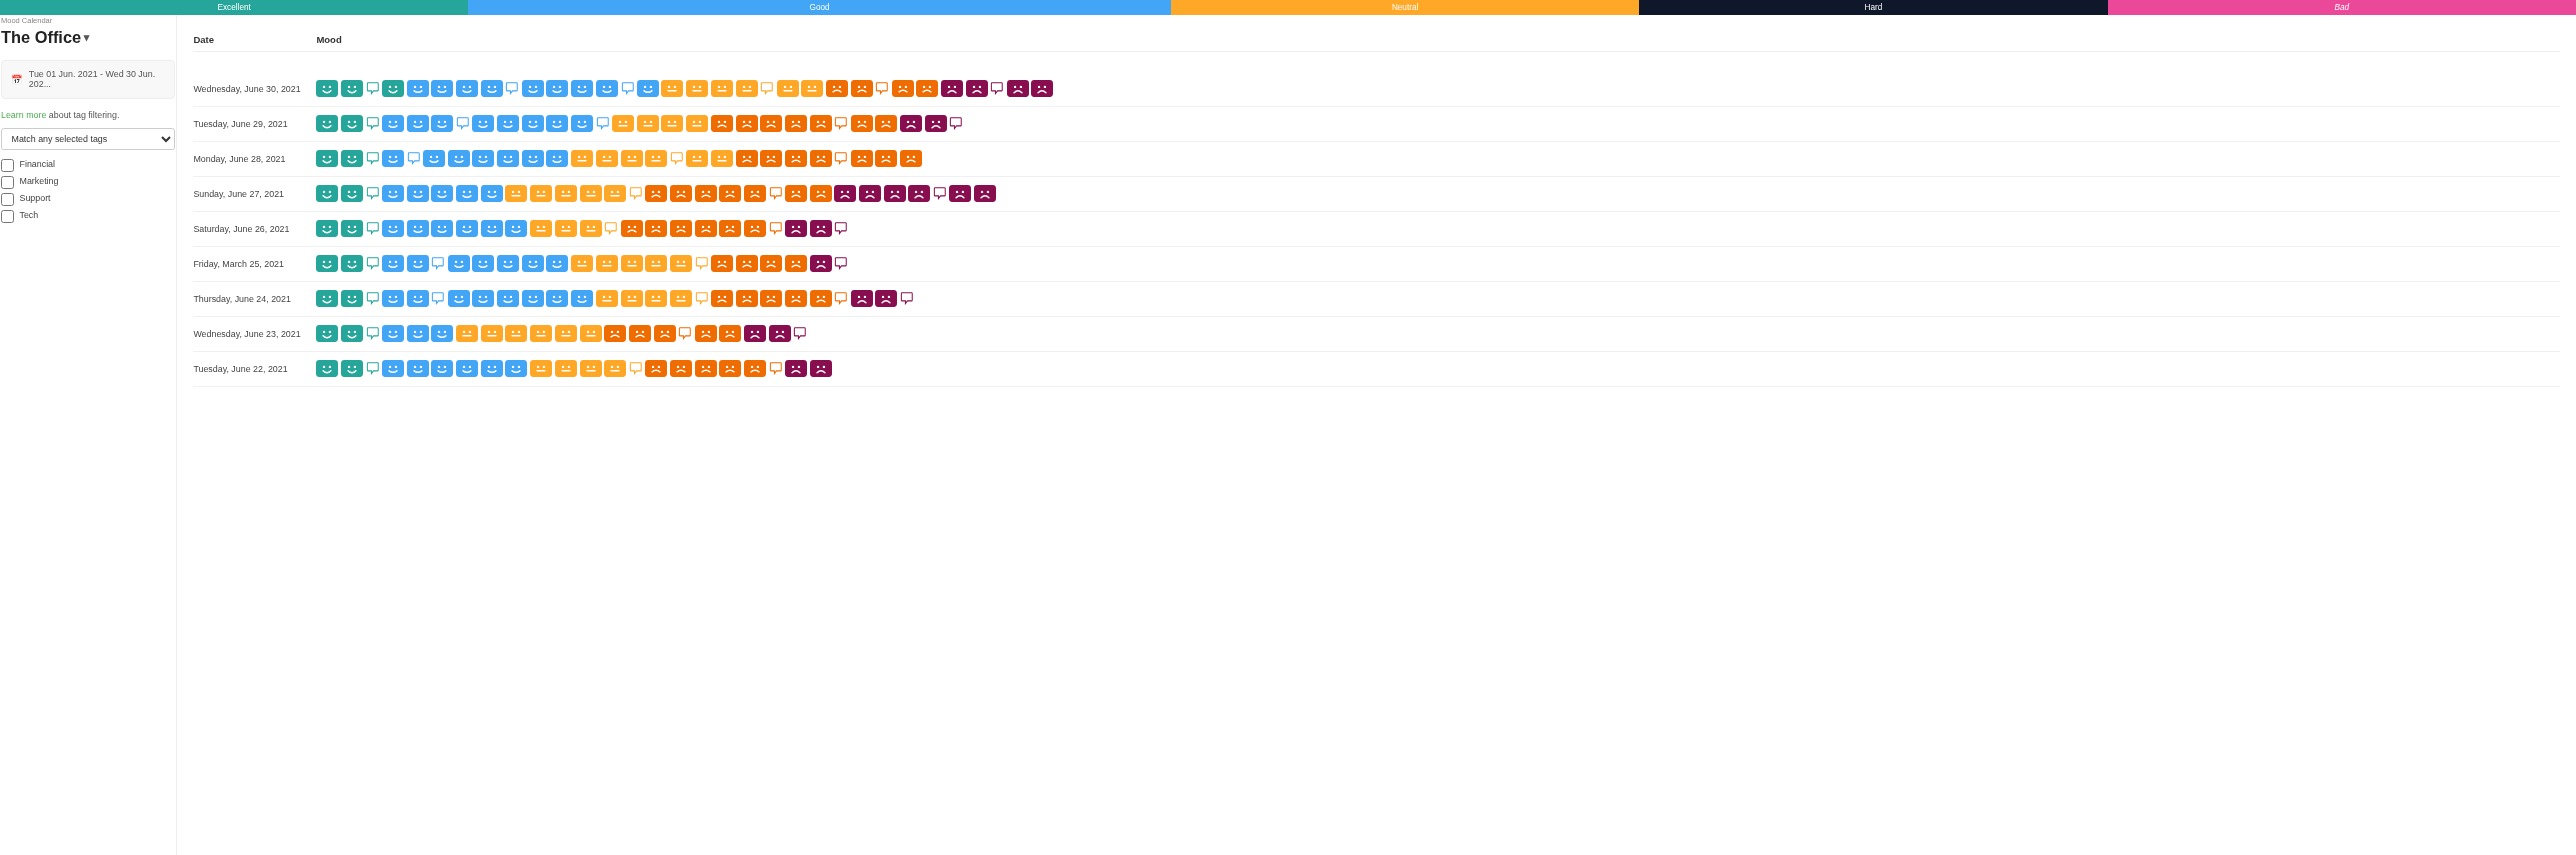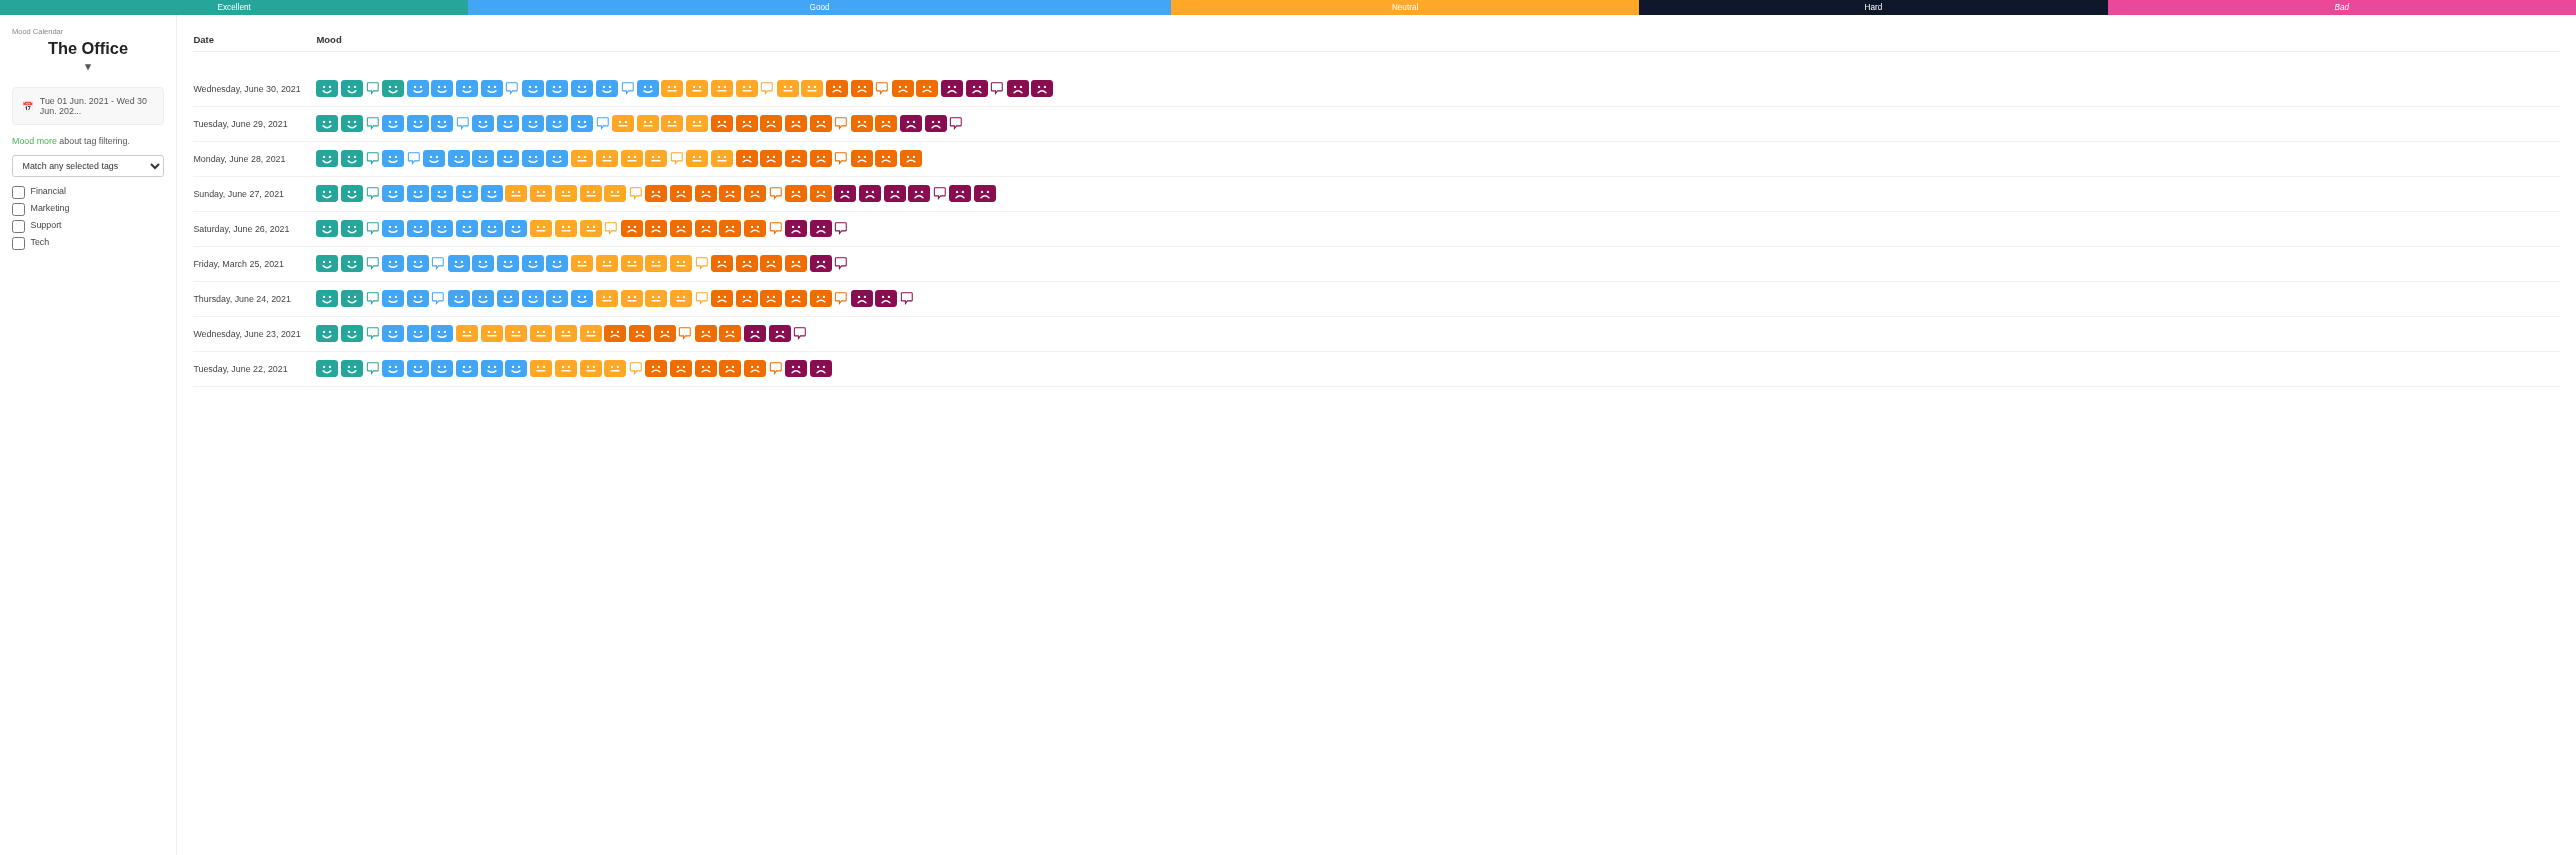--- a/index.html
+++ b/index.html
@@ -22,40 +22,39 @@
 
     .main-layout {
       display: flex;
       width: 100%;
       min-height: calc(100vh - 15px);
     }
 
     .sidebar {
       width: 177px;
       min-width: 177px;
-      padding: 12px;
+      padding: 1px;
       border-right: 0.7px solid #eee;
     }
 
     .mood-calendar-label {
       font-size: 7.5px;
       color: #888;
       margin-bottom: 2.7px;
     }
 
     .workspace-title {
       font-size: 16.4px;
       font-weight: 600;
       color: #222;
       display: flex;
       align-items: center;
       gap: 2.7px;
       margin-bottom: 13.6px;
       cursor: pointer;
-      flex-direction: column;
     }
 
     .workspace-title .chevron {
       font-size: 11px;
       color: #555;
     }
 
     .date-range-box {
       background: #f8f8f8;
       border: 0.7px solid #eee;
@@ -168,21 +167,21 @@
       <span>The Office</span>
       <span class="chevron">▾</span>
     </div>
 
     <div class="date-range-box">
       <span class="date-icon">📅</span>
       <span>Tue 01 Jun. 2021 - Wed 30 Jun. 202...</span>
     </div>
 
     <div class="tag-filter-info">
-      <a href="#">Mood more</a>
+      <a href="#">Learn more</a>
       <span> about tag filtering.</span>
     </div>
 
     <select class="tag-select"><option>Match any selected tags</option></select>
 
     <ul class="tag-list" id="tag-list">
         <li>
           <input type="checkbox" style="">
           <label>Financial</label>
         </li>

